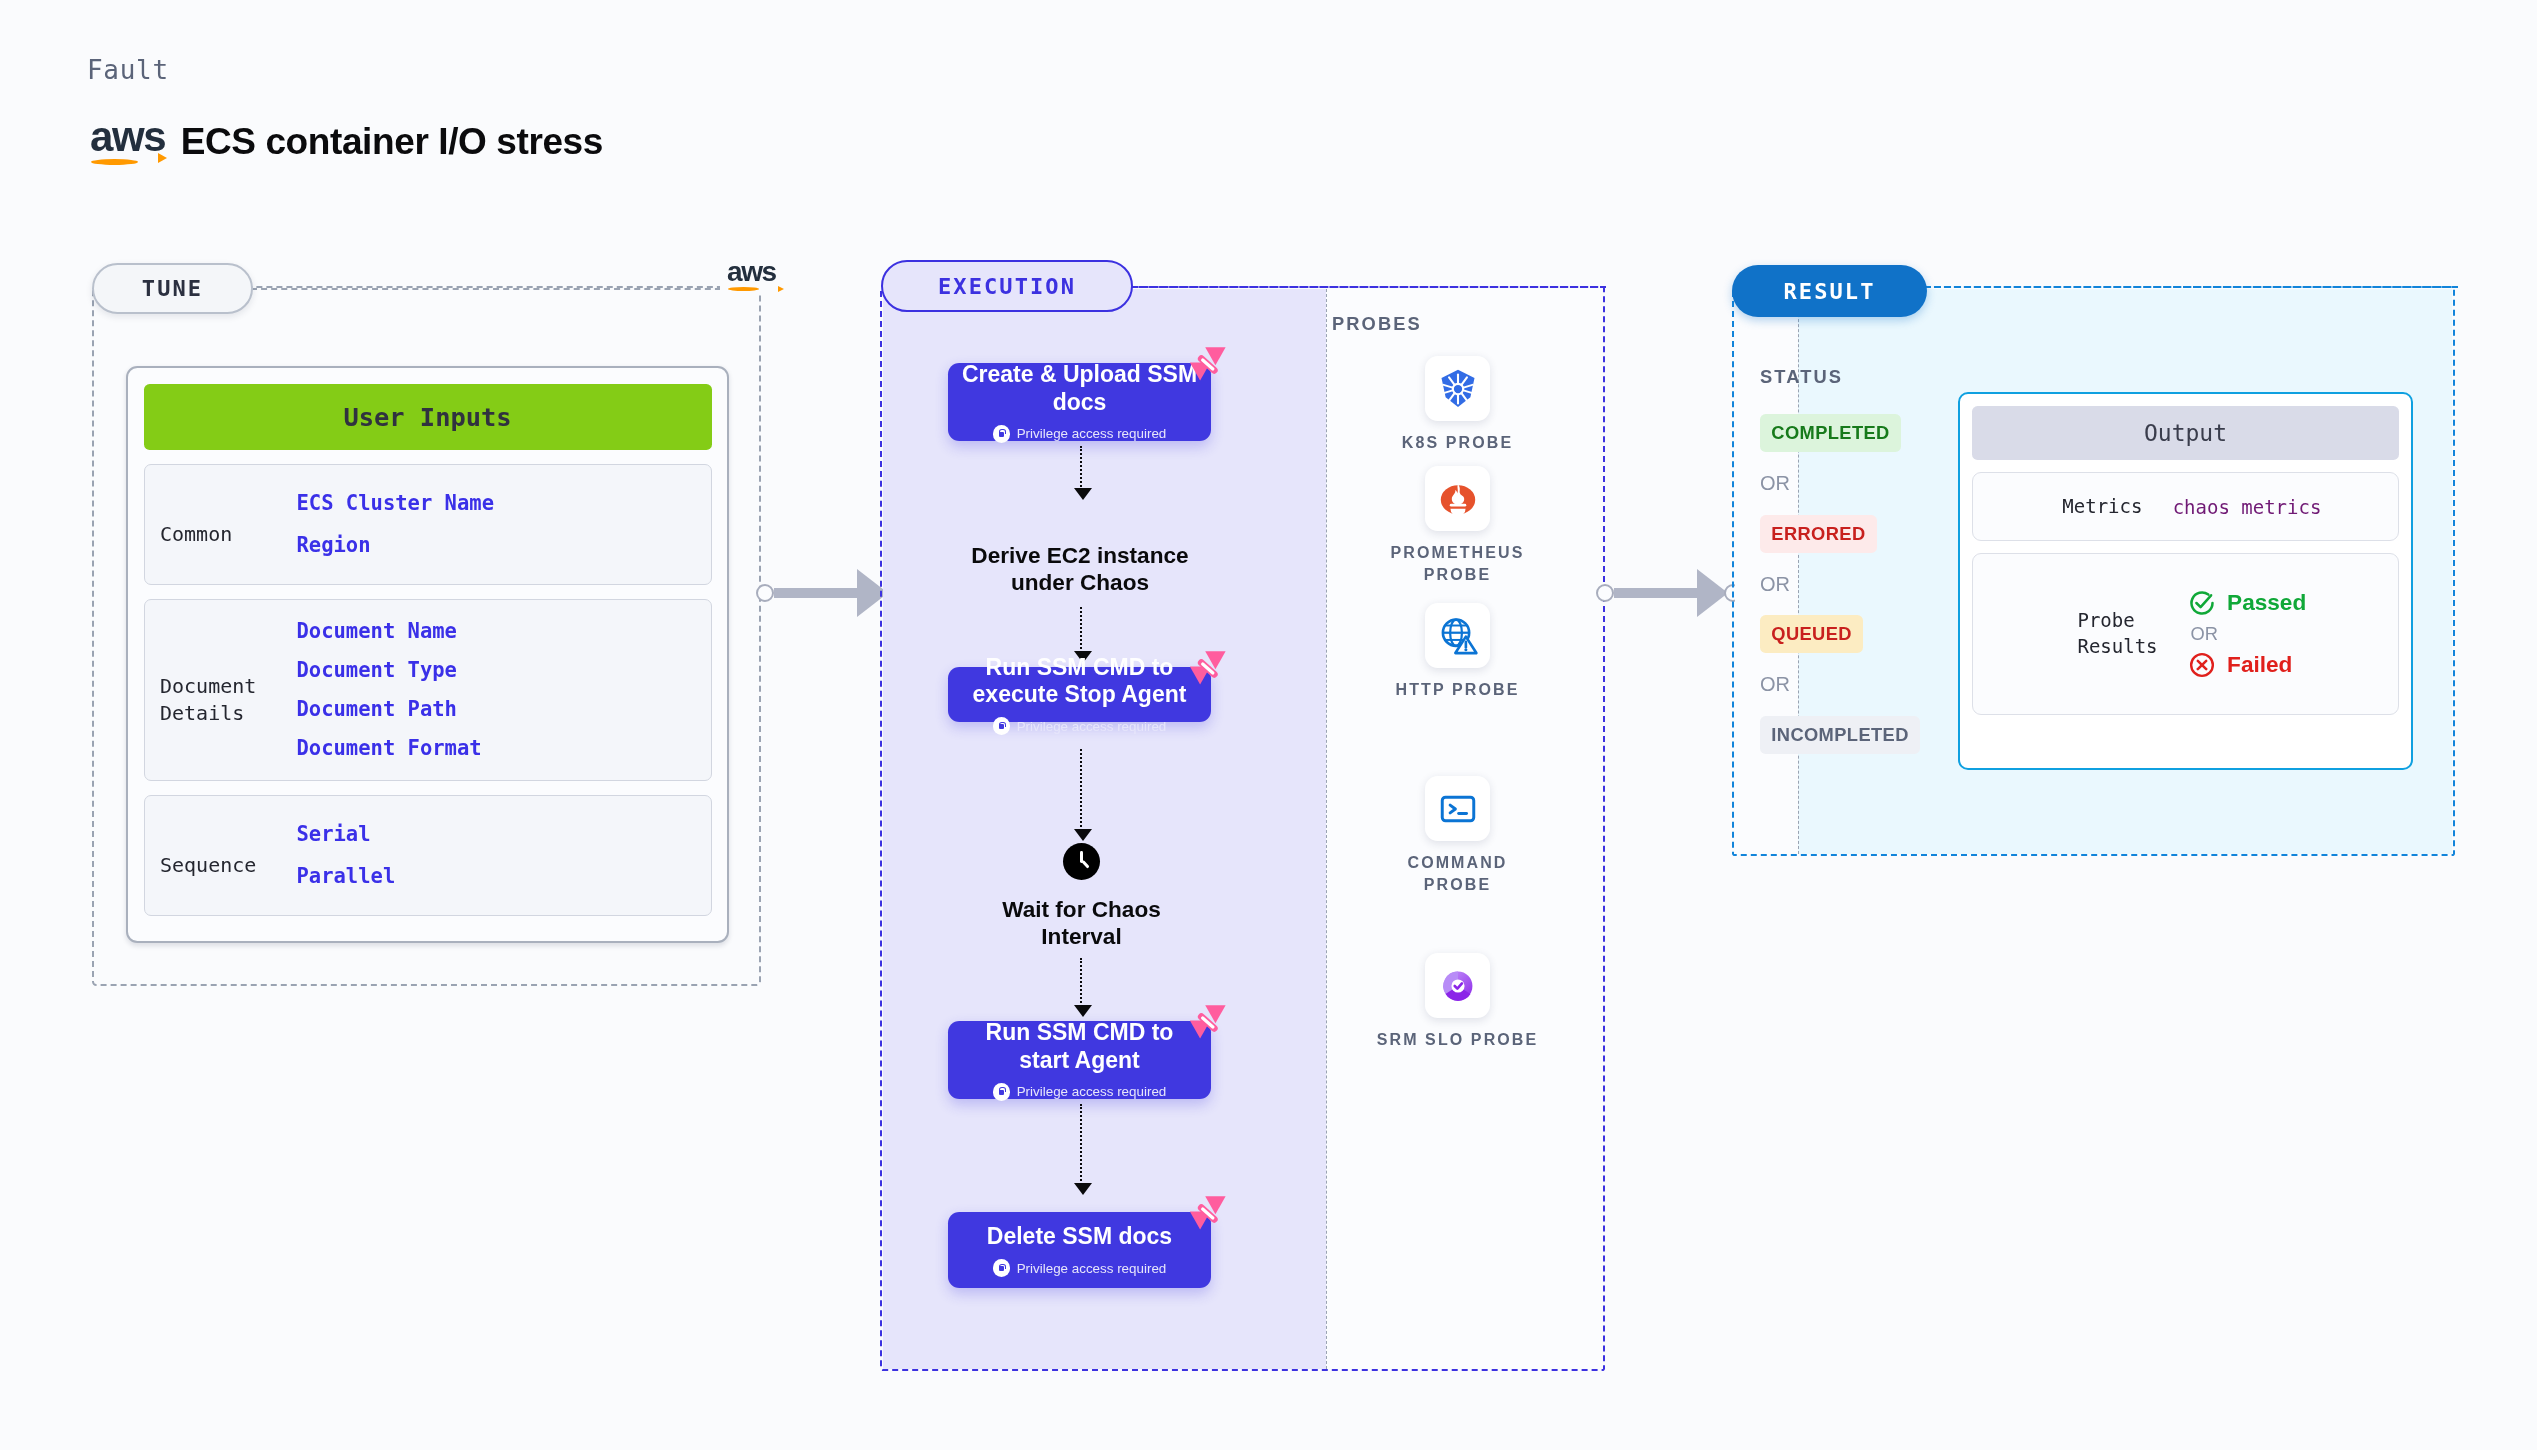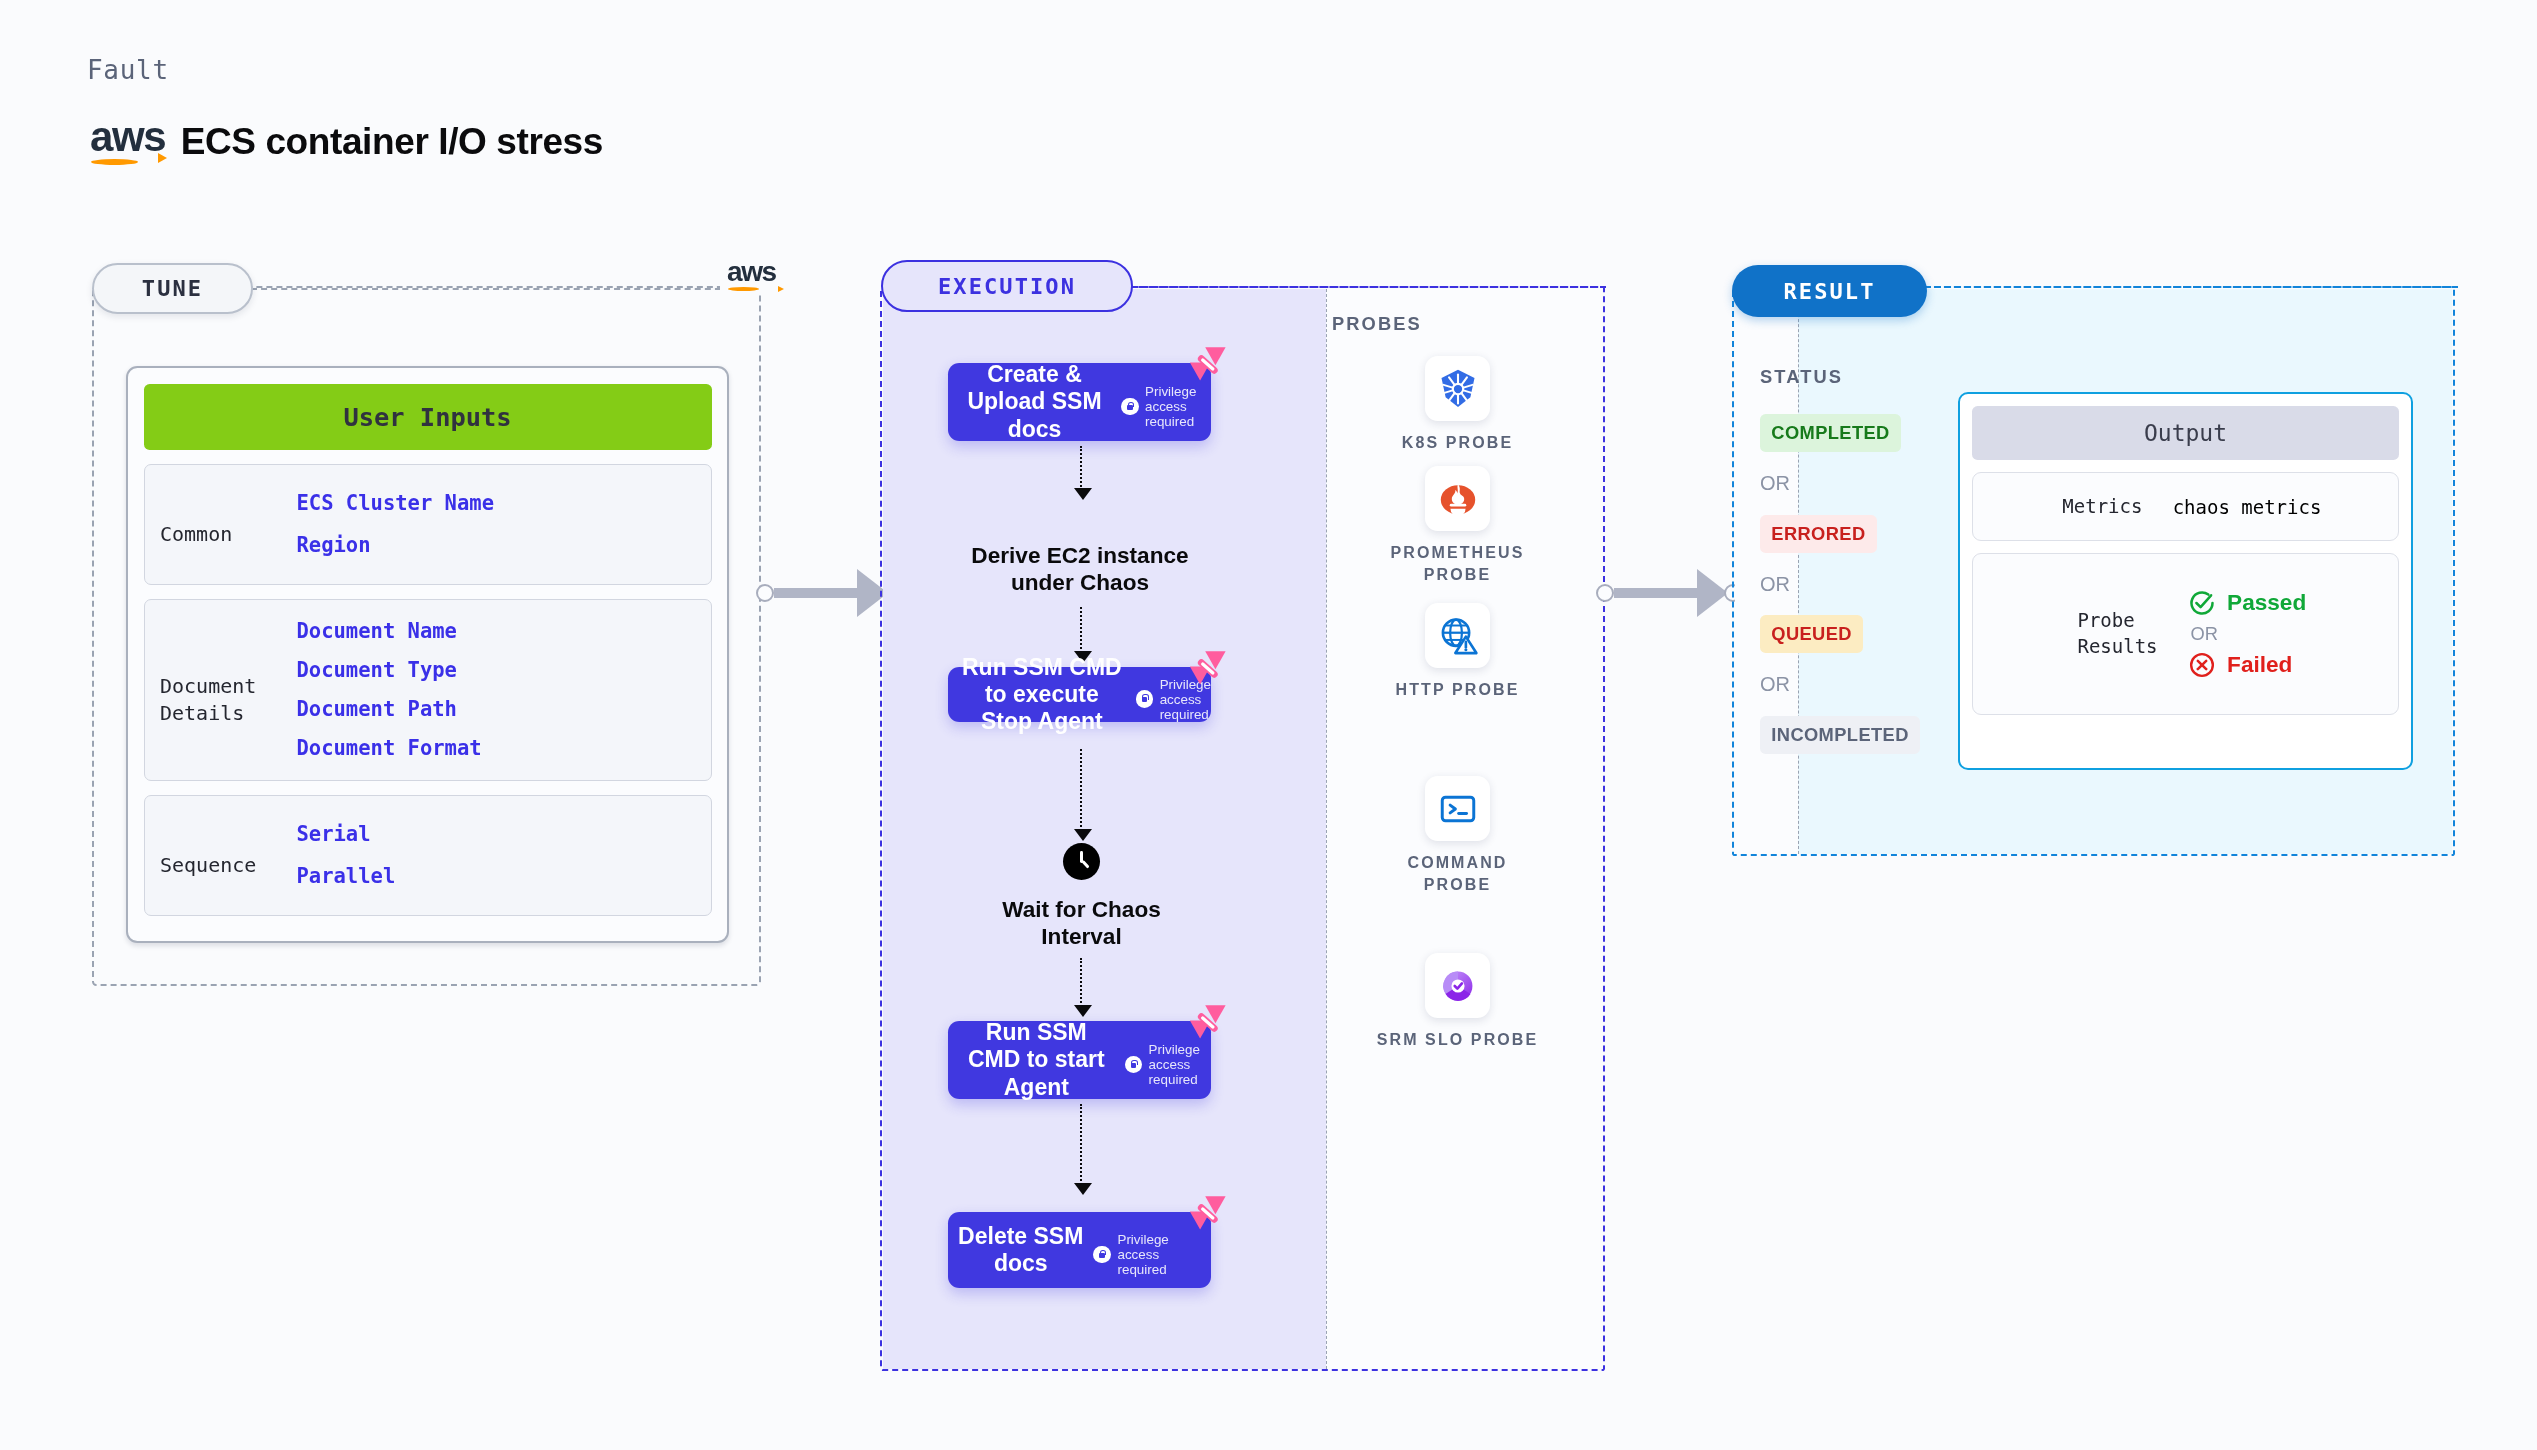--- a/index.html
+++ b/index.html
@@ -93,21 +93,21 @@
     background:#e6e5fb; border:2.8px solid #3c31e0; color:#3c31e0; font-size:22px; }
   #exec-dash { position:absolute; left:1129px; top:286px; width:477px; height:0;
     border-top:2.8px dashed #3c31e0; }
   #probes-label { position:absolute; left:1332px; top:313px;
     font-size:18.3px; font-weight:bold; letter-spacing:2.1px; color:#5b6479; }
 
   
   .node {
     position:absolute; background:#4038e0; border-radius:11.3px;
     box-shadow:0 5.6px 12.7px rgba(60,49,224,.24);
-    display:flex; flex-direction:row; align-items:center; justify-content:center;
+    display:flex; flex-direction:column; align-items:center; justify-content:center;
     color:#fff;
   }
   .node .ntitle { font-size:23px; font-weight:bold; line-height:1.18; text-align:center; padding:0 10px;}
   .node .nsub { display:flex; align-items:center; gap:6.4px; margin-top:9.2px; font-size:13.4px; color:#e7e6fb; }
   .lock {
     width:17.6px;height:17.6px;border-radius:50%;background:#fff;position:relative;flex:0 0 auto;
   }
   .lock::before{content:"";position:absolute;left:6px;top:7px;width:5.6px;height:5px;background:#4038e0;border-radius:1.1px;}
   .lock::after{content:"";position:absolute;left:6.7px;top:4.2px;width:4.2px;height:4.2px;border:1.4px solid #4038e0;border-bottom:none;border-radius:2.8px 2.8px 0 0;}
 
@@ -170,21 +170,21 @@
     font-family:"DejaVu Sans Mono", monospace; font-size:23px; color:#3a3d4c;
   }
   .out-sec {
     margin:12px 12px 0 12px; background:#fbfcfe; border:1.4px solid #dde0e8; border-radius:9px;
     display:flex; align-items:center; padding:12.7px 0;justify-content:center;
   }
   .out-sec .lbl {
     width:123px; padding-left:12.7px; font-family:"DejaVu Sans Mono", monospace;
     font-size:19px; color:#24262f; line-height:1.35;
   }
-  .out-sec .val { font-family:"DejaVu Sans Mono", monospace; font-size:19px; color:#000000; }
+  .out-sec .val { font-family:"DejaVu Sans Mono", monospace; font-size:19px; color:#701a75; }
   .presult { display:flex; flex-direction:column; gap:6.4px; }
   .presult .row { display:flex; align-items:center; gap:11.3px; font-size:22.6px; font-weight:bold; }
   .presult .or { font-size:18.3px; color:#8b93a5; font-weight:normal; padding-left:2.8px;}
 
   
   .bigarrow { position:absolute; display:flex; align-items:center; }
   .bigarrow .dot {
     width:18.3px;height:18.3px;border-radius:50%;background:#fbfcfe;border:2.8px solid #a8adbd; flex:0 0 auto;
   }
   .bigarrow .bar { height:10px; background:#b0b5c6; flex:0 0 auto; }

